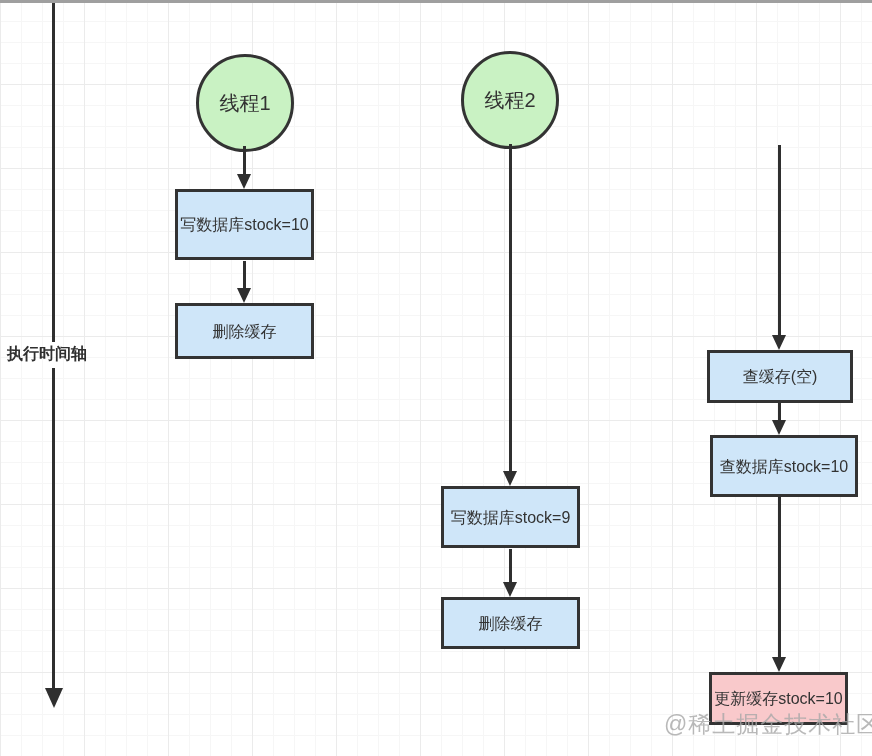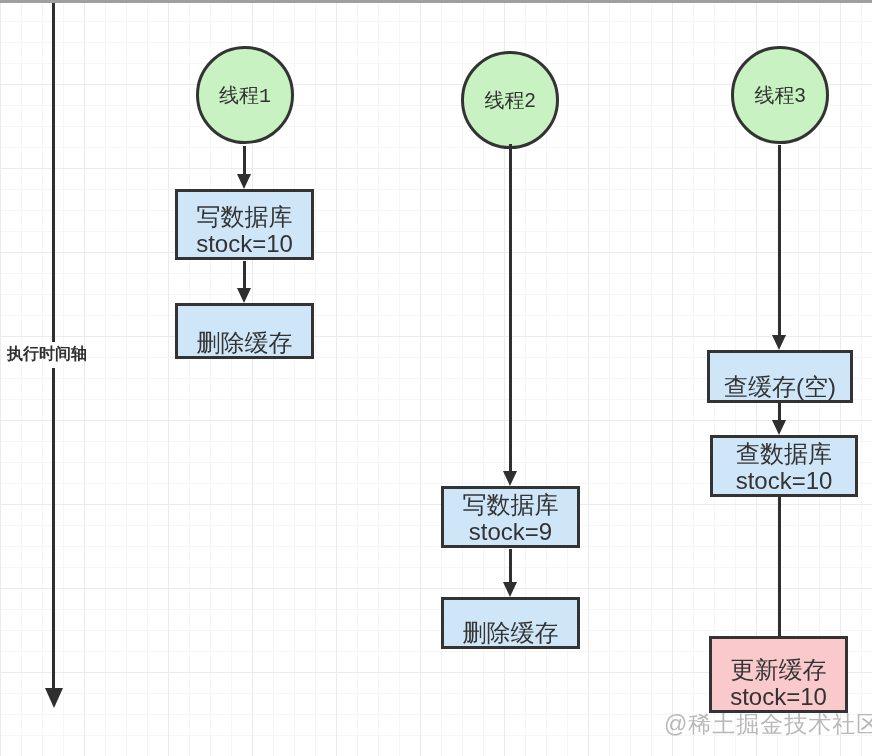--- a/index.html
+++ b/index.html
@@ -42,23 +42,23 @@
     background: var(--thread-fill, #c9f2c3);
     display: flex; align-items: center; justify-content: center;
     font-size: 20px;
   }
   
   .step {
     position: absolute;
     box-sizing: border-box;
     border: 3px solid var(--step-border, #333);
     background: var(--step-fill, #cfe6f9);
-    display: flex; flex-direction: column;
-    align-items: center; justify-content: flex-end;
-    font-size: 24px; line-height: 27px;
+    display: flex; flex-direction: row;
+    align-items: center; justify-content: center;
+    font-size: 16px; line-height: 27px;
     text-align: center;
   }
   .step span:empty { display: none; }
   .step.highlight { background: var(--highlight-fill, #f9c9cb); }
   
   .aline { position: absolute; width: 3px; background: var(--arrow, #2f2f2f); }
   .ahead {
     position: absolute; width: 0; height: 0;
     border-left: 7px solid transparent;
     border-right: 7px solid transparent;
@@ -80,21 +80,21 @@
 <body>
 
 <div class="canvas">
   <div class="topbar"></div>
 
   <div class="tl-line" style="left:52px; top:3px; height:339px;"></div>
   <div class="tl-line" style="left:52px; top:368px; height:320px;"></div>
   <div class="ahead big" style="left:45px; top:688px;"></div>
   <div class="tl-label">执行时间轴</div>
 
-  <div class="thread-circle" style="left:196px; top:46px;font-family:Liberation Mono, monospace;">
+  <div class="thread-circle" style="left:196px; top:54px;">
     <span>线程1</span>
   </div>
   <div class="aline" style="left:243px; top:146px; height:28px;"></div>
   <div class="ahead" style="left:237px; top:174px;"></div>
   <div class="step" style="left:175px; top:189px; width:139px; height:71px;">
     <span>写数据库</span>
     <span>stock=10</span>
   </div>
   <div class="aline" style="left:243px; top:261px; height:27px;"></div>
   <div class="ahead" style="left:237px; top:288px;"></div>
@@ -112,36 +112,33 @@
     <span>写数据库</span>
     <span>stock=9</span>
   </div>
   <div class="aline" style="left:509px; top:549px; height:33px;"></div>
   <div class="ahead" style="left:503px; top:582px;"></div>
   <div class="step" style="left:441px; top:597px; width:139px; height:52px;">
     <span>删除缓存</span>
 
   </div>
 
-  <div class="thread-circle" style="left:731px; top:46px;">
-    <span>线程3</span>
-  </div>
   <div class="aline" style="left:778px; top:145px; height:190px;"></div>
   <div class="ahead" style="left:772px; top:335px;"></div>
   <div class="step" style="left:707px; top:350px; width:146px; height:53px;">
     <span>查缓存(空)</span>
 
   </div>
   <div class="aline" style="left:778px; top:403px; height:17px;"></div>
   <div class="ahead" style="left:772px; top:420px;"></div>
   <div class="step" style="left:710px; top:435px; width:148px; height:62px;">
     <span>查数据库</span>
     <span>stock=10</span>
   </div>
   <div class="aline" style="left:778px; top:497px; height:160px;"></div>
   <div class="ahead" style="left:772px; top:657px;"></div>
-  <div class="step highlight" style="left:709px; top:636px; width:139px; height:77px;">
+  <div class="step highlight" style="left:709px; top:672px; width:139px; height:53px;">
     <span>更新缓存</span>
     <span>stock=10</span>
   </div>
 
   <div class="watermark">@稀土掘金技术社区</div>
 </div>
 
 </body></html>

